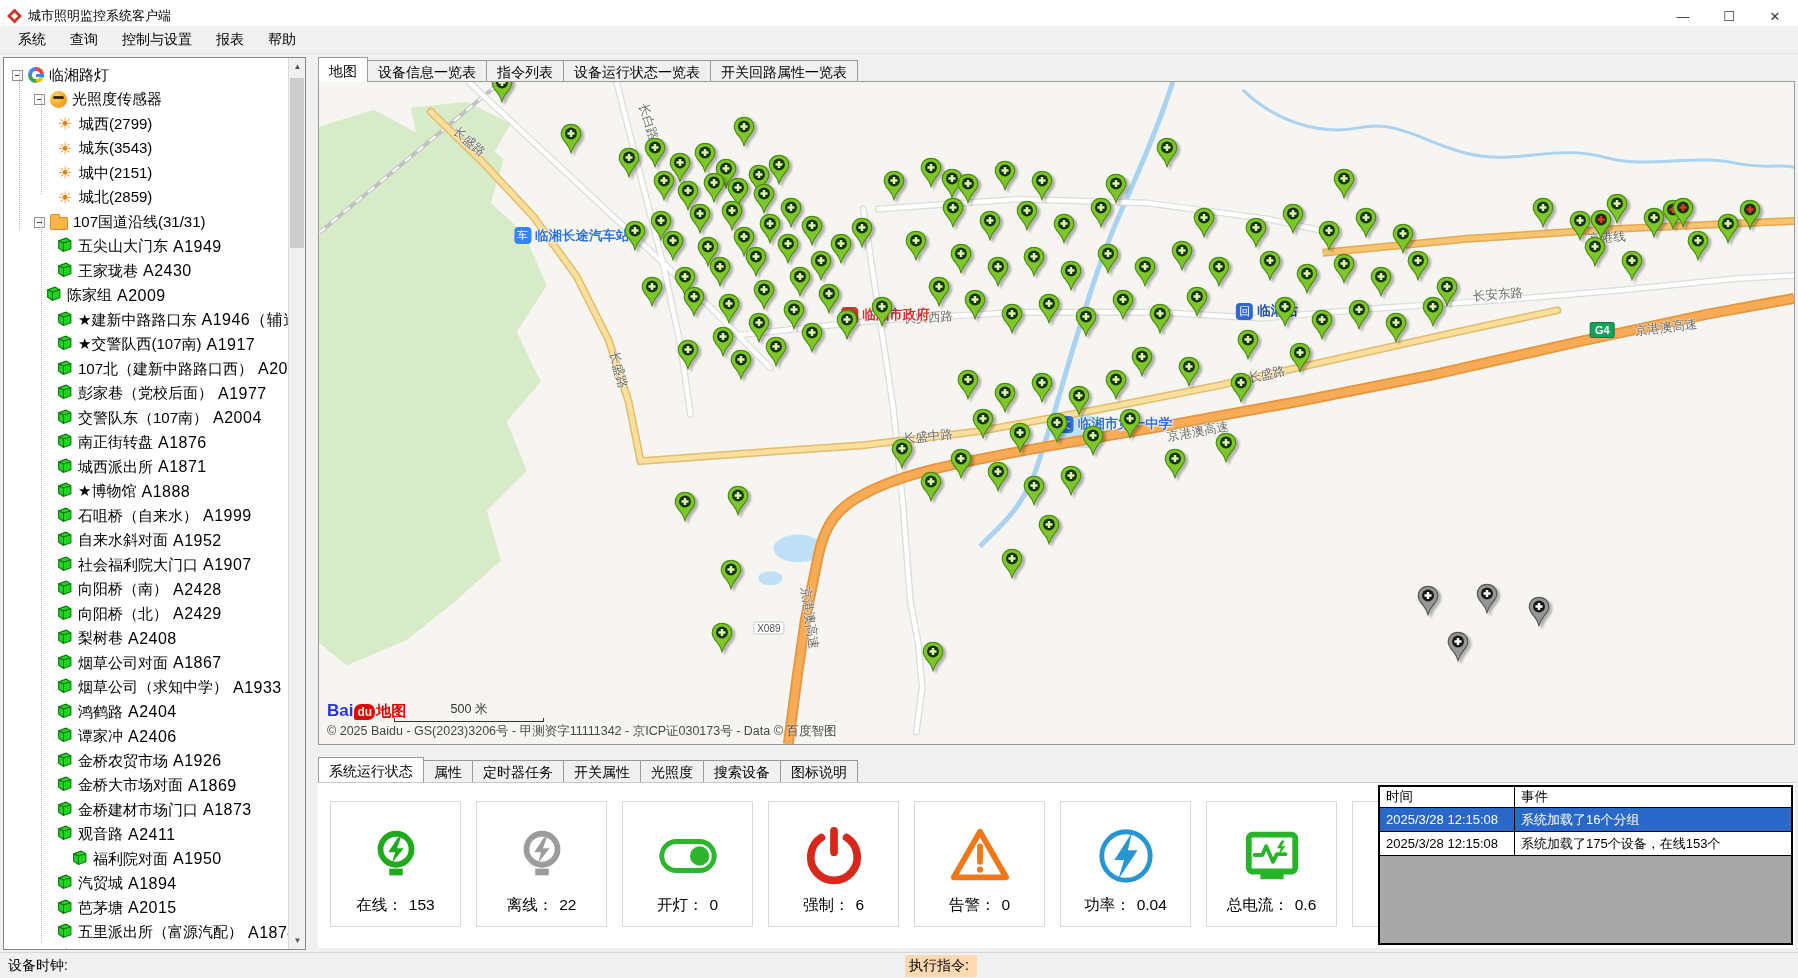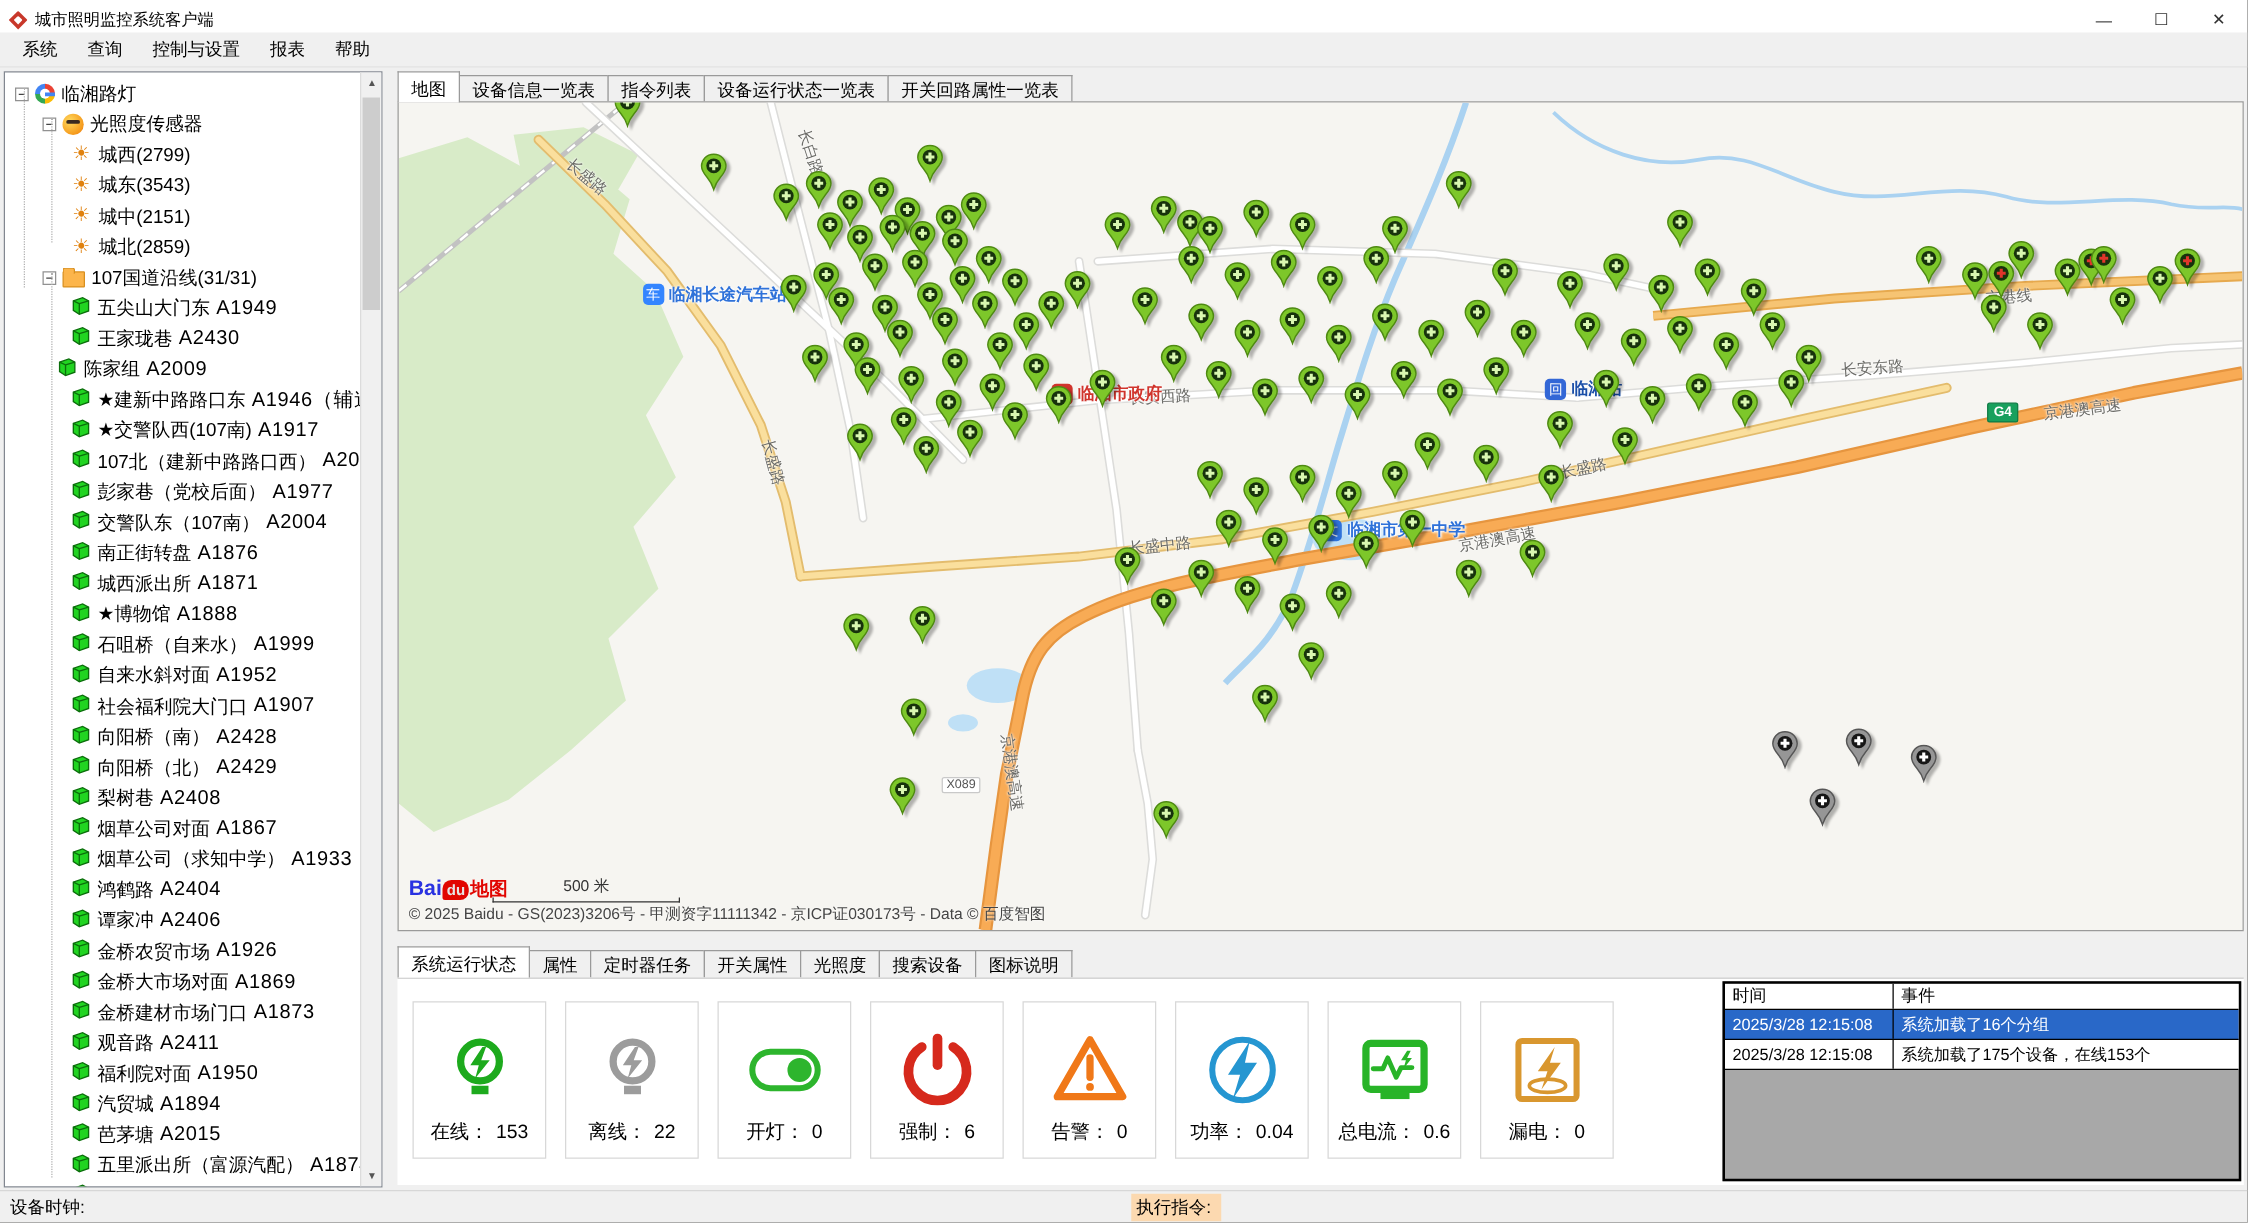--- a/index.html
+++ b/index.html
@@ -65,21 +65,21 @@
   #baidulogo .mapword{color:#e10601;font-weight:bold;font-size:15px;}
   #scalebar{position:absolute;left:75px;bottom:22px;width:150px;text-align:center;}
   #scalebar .stxt{font-size:12.5px;color:#333;}
   #scalebar .sline{height:4px;border:1px solid #333;border-top:none;}
   #attribution{font-size:12.5px;color:#454545;margin-top:2px;text-shadow:0 0 2px #fff;}
 
   
   #bottomtabs{position:absolute;left:318px;top:756px;height:26px;display:flex;align-items:flex-end;}
   #bottomarea{position:absolute;left:318px;top:782px;width:1477px;height:166px;background:#fff;border-top:1px solid #c8c8c8;}
   #cards{position:absolute;left:12px;top:18px;display:flex;gap:15px;}
-  .card{width:107px;height:126px;background:#fff;border:1px solid #d8d8d8;display:flex;flex-direction:column;align-items:center;justify-content:flex-end;padding-bottom:10px;}
+  .card{width:131px;height:126px;background:#fff;border:1px solid #d8d8d8;display:flex;flex-direction:column;align-items:center;justify-content:flex-end;padding-bottom:10px;}
   .card .cicon{height:78px;display:flex;align-items:center;justify-content:center;}
   .card .ctext{font-size:15.5px;color:#000;white-space:nowrap;}
   .card .ctext .cval{margin-left:6px;}
   
   #eventpanel{position:absolute;left:1060px;top:2px;width:415px;height:160px;border:2px solid #000;background:#a8a8a8;overflow:hidden;}
   .evrow{display:flex;height:24px;align-items:center;border-bottom:1px solid #000;}
   .evrow.header{background:#fff;height:21px;}
   .evrow .c1{width:135px;padding:0 6px;border-right:1px solid #000;height:100%;display:flex;align-items:center;font-size:13px;overflow:hidden;white-space:nowrap;}
   .evrow .c2{flex:1;padding:0 6px;height:100%;display:flex;align-items:center;font-size:13px;overflow:hidden;white-space:nowrap;}
   .evrow.header .c1,.evrow.header .c2{font-size:13.5px;color:#000;}
@@ -368,21 +368,21 @@
         </div>
         <div class="trow" style="padding-left: 52px;">
           <span class="ico"><svg width="17" height="17" viewBox="0 0 16 16">
               <path d="M2.5 4.5 9.5 2 14 4.5 14 12 7 14.5 2.5 11.5Z" fill="#21d421" stroke="#0b6e0b"></path>
               <path d="M2.5 4.5 7 6.5 7 14.5" fill="none" stroke="#0b6e0b"></path>
               <path d="M7 6.5 14 4.5" fill="none" stroke="#0b6e0b"></path>
             </svg></span>
           <span class="lbl">观音路</span>
           <span class="lbl code">A2411</span>
         </div>
-        <div class="trow" style="padding-left: 52px;">
+        <div class="trow" style="padding-left: 67px;">
           <span class="ico"><svg width="17" height="17" viewBox="0 0 16 16">
               <path d="M2.5 4.5 9.5 2 14 4.5 14 12 7 14.5 2.5 11.5Z" fill="#21d421" stroke="#0b6e0b"></path>
               <path d="M2.5 4.5 7 6.5 7 14.5" fill="none" stroke="#0b6e0b"></path>
               <path d="M7 6.5 14 4.5" fill="none" stroke="#0b6e0b"></path>
             </svg></span>
           <span class="lbl">福利院对面</span>
           <span class="lbl code">A1950</span>
         </div>
         <div class="trow" style="padding-left: 52px;">
           <span class="ico"><svg width="17" height="17" viewBox="0 0 16 16">

